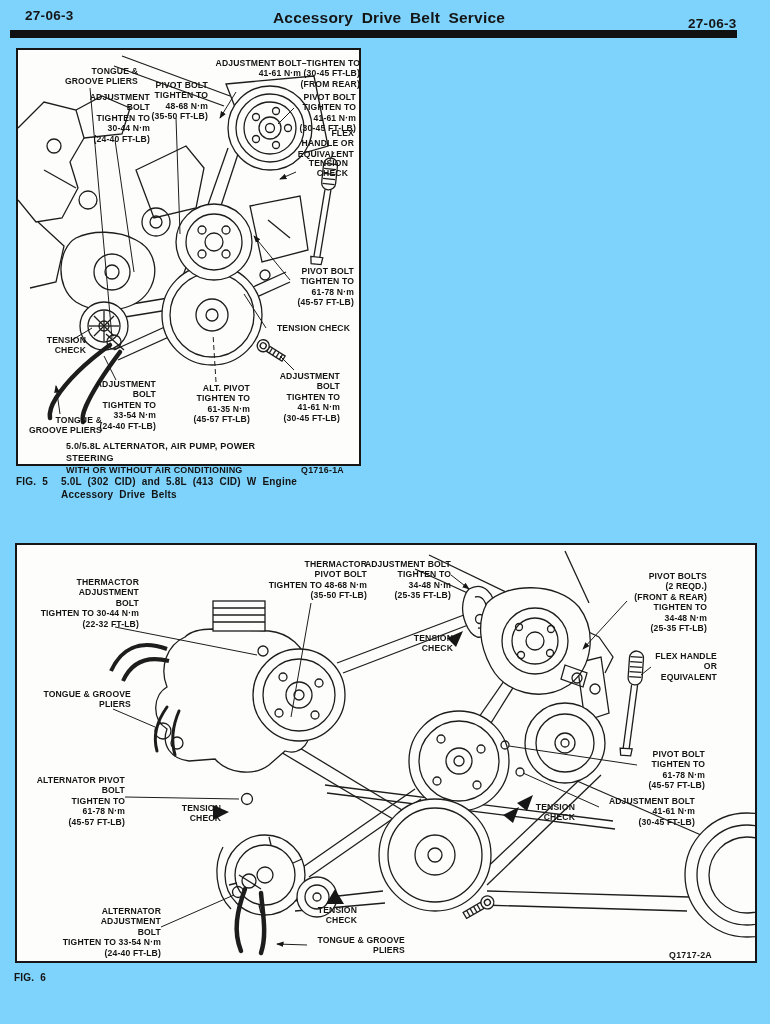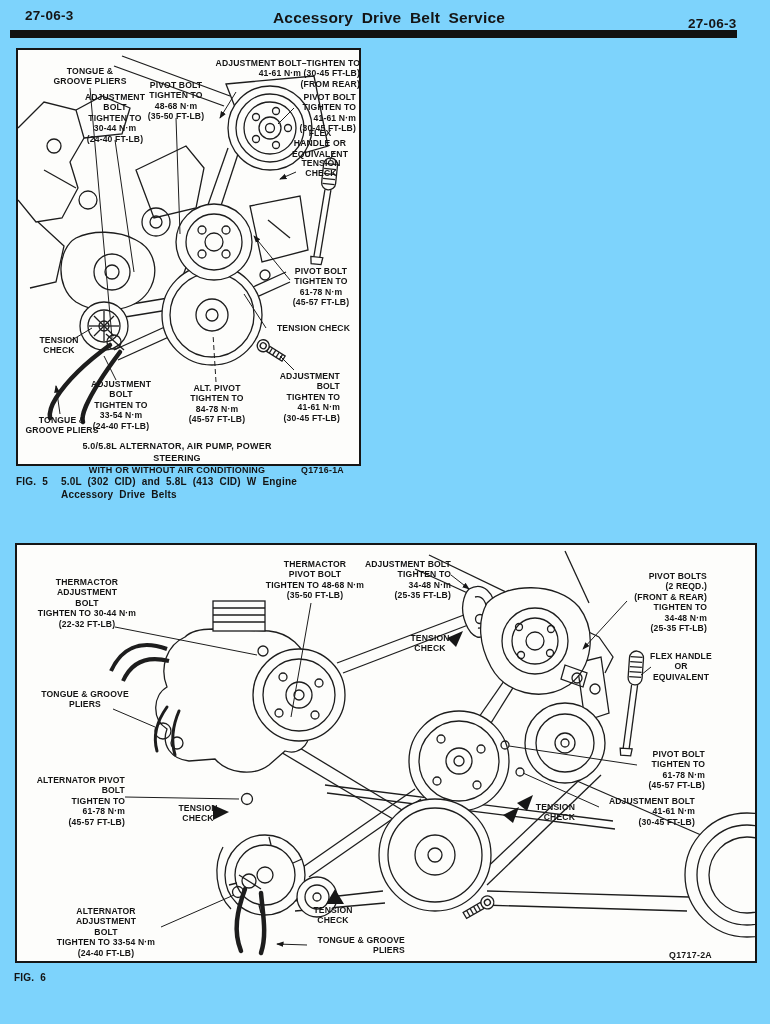--- a/index.html
+++ b/index.html
@@ -15,25 +15,25 @@
   .hdr-title{position:absolute;left:0;right:0;top:9px;text-align:center;
     font-weight:bold;font-size:15.5px;letter-spacing:.2px;word-spacing:4px;padding-left:8px;}
   .hdr-rule{position:absolute;left:10px;top:30px;width:727px;height:8px;background:#111;}
   
   .frame{position:absolute;border:2px solid #161616;background:#fdfdfb;box-sizing:border-box;}
   #fig5-frame{left:16px;top:48px;width:345px;height:418px;}
   #fig6-frame{left:15px;top:543px;width:742px;height:420px;}
   svg.art{position:absolute;left:0;top:0;width:100%;height:100%;}
   
   .lbl{position:absolute;font-size:8.6px;font-weight:bold;line-height:1.22;
-    white-space:pre-line;text-align:center;letter-spacing:.15px;}
+    white-space:pre-line;text-align:right;letter-spacing:.15px;}
   .lbl.la{text-align:right}
   .lbl.ra{text-align:right}
   .fig-footer{position:absolute;font-size:9px;font-weight:bold;line-height:1.35;
-    white-space:pre-line;text-align:center;letter-spacing:.2px;}
+    white-space:pre-line;text-align:left;letter-spacing:.2px;}
   .part-code{position:absolute;font-size:8.8px;font-weight:bold;letter-spacing:.3px;}
   
   .figcap{position:absolute;display:flex;gap:13px;font-weight:bold;font-size:10px;
     letter-spacing:.2px;word-spacing:3px;color:#141414;}
   #fig5-caption{left:16px;top:476px;}
   #fig6-caption{left:14px;top:972px;}
   .cap-text{white-space:pre-line;line-height:1.25;}
 </style>
 </head>
 <body>
@@ -195,21 +195,21 @@
     <div class="lbl la" style="left:248px;top:273px;width:84px">TENSION CHECK</div>
     <div class="lbl" style="left:14px;top:285px;width:54px">TENSION
 CHECK</div>
     <div class="lbl" style="left:68px;top:329px;width:70px">ADJUSTMENT
 BOLT
 TIGHTEN TO
 33-54 N·m
 (24-40 FT-LB)</div>
     <div class="lbl" style="left:166px;top:333px;width:66px">ALT. PIVOT
 TIGHTEN TO
-84-78 N·m
+61-35 N·m
 (45-57 FT-LB)</div>
     <div class="lbl la" style="left:258px;top:321px;width:64px">ADJUSTMENT
 BOLT
 TIGHTEN TO
 41-61 N·m
 (30-45 FT-LB)</div>
     <div class="lbl" style="left:4px;top:365px;width:80px">TONGUE &amp;
 GROOVE PLIERS</div>
     <div class="fig-footer" style="left:48px;top:390px;width:222px">5.0/5.8L ALTERNATOR, AIR PUMP, POWER STEERING
 WITH OR WITHOUT AIR CONDITIONING</div>

